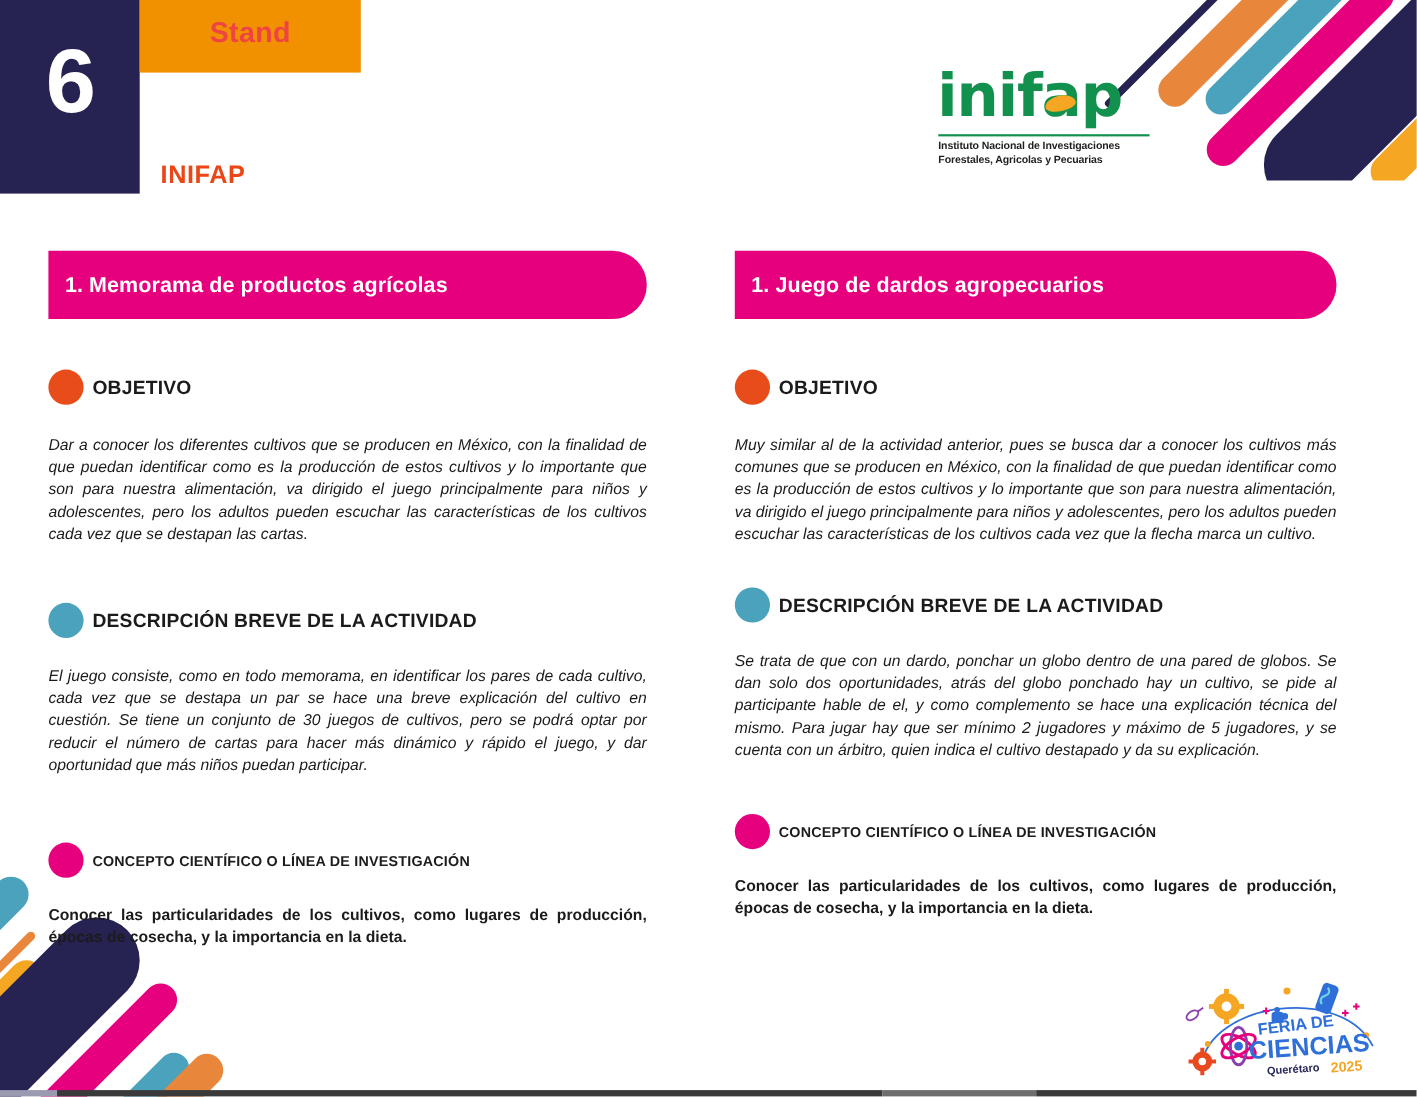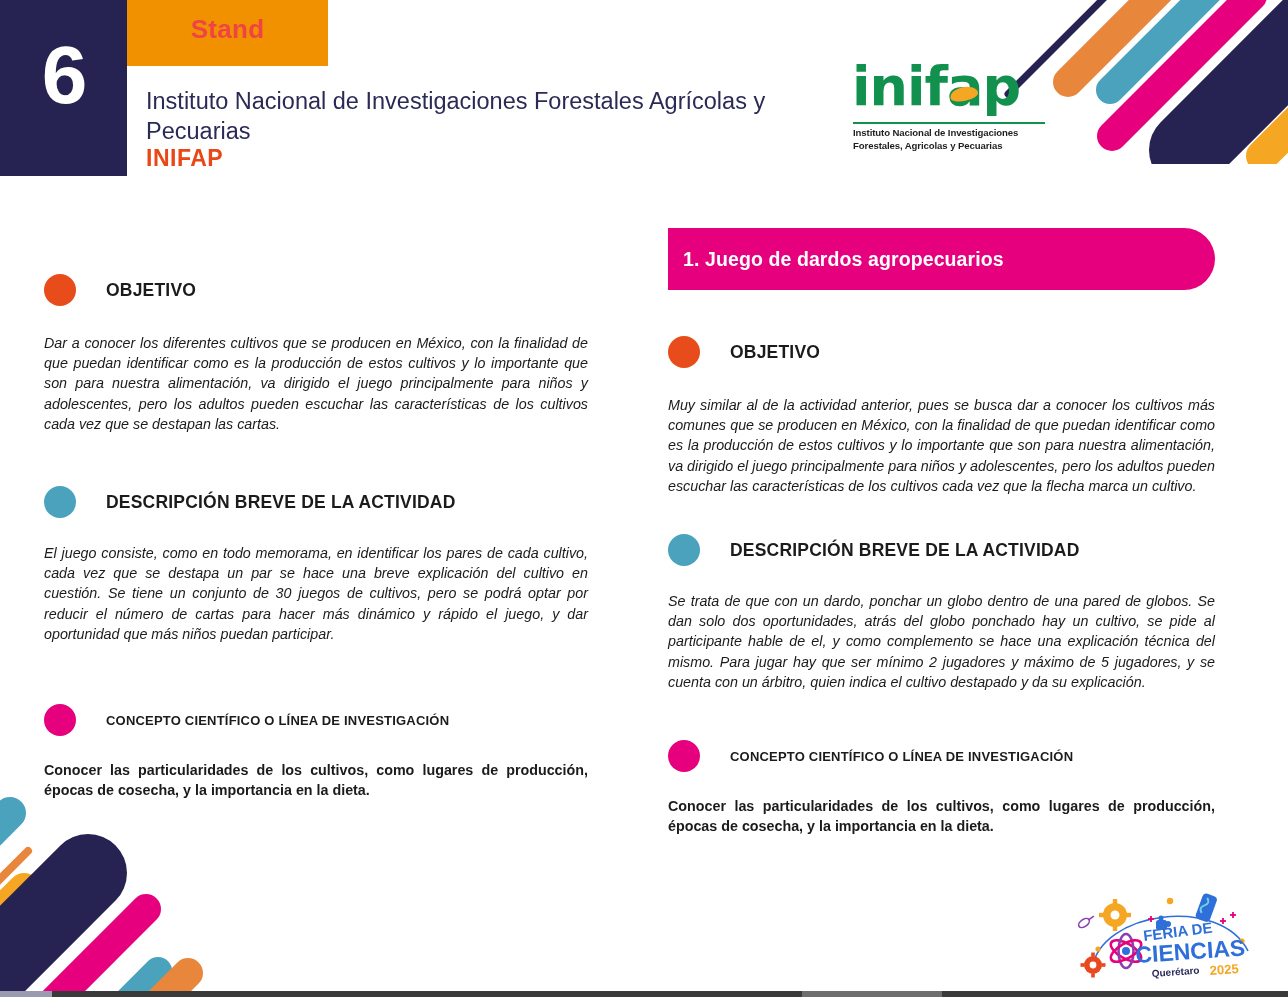--- a/index.html
+++ b/index.html
@@ -151,21 +151,21 @@
     letter-spacing: 0.1px;
   }
   .col-left .pill  { width: 544px; margin-left: 0; }
   .col-right .pill { width: 547px; margin-left: 0; }
 
   .section { position: relative; }
 
   .sec-head {
     display: flex;
     align-items: center;
-    gap: 30px;
+    gap: 8px;
   }
   .dot {
     width: 32px; height: 32px;
     border-radius: 50%;
     flex: 0 0 32px;
   }
   .dot-orange  { background: #E84C1B; }
   .dot-teal    { background: #4AA2BD; }
   .dot-magenta { background: #E6007E; }
 
@@ -239,34 +239,34 @@
       </g>
     </svg>
   </div>
 
   <div class="navy-block"></div>
   <div class="stand-number">6</div>
 
   <div class="stand-box"></div>
   <div class="stand-label">Stand</div>
 
-  <div class="org-title">Instituto Nacional de Investigaciones Forestales Agrícolas y Pecuarias</div>
   <div class="org-acronym">INIFAP</div>
 
   <div class="inifap-logo">
     <div class="inifap-word">inifap</div>
     <div class="inifap-seed"></div>
     <div class="logo-underline"></div>
     <div class="inifap-sub">Instituto Nacional de Investigaciones
 Forestales, Agricolas y Pecuarias</div>
   </div>
 
   <div class="columns">
 
     <div class="col col-left">
+      <div class="pill">1. Memorama de productos agrícolas</div>
 
       <div class="section" style="margin-top:46px;">
         <div class="sec-head">
           <span class="dot dot-orange"></span>
           <span class="sec-title">OBJETIVO</span>
         </div>
         <p class="body-text" style="margin-top:27px;">Dar a conocer los diferentes cultivos que se producen en México, con la finalidad de que puedan identificar como es la producción de estos cultivos y lo importante que son para nuestra alimentación, va dirigido el juego principalmente para niños y adolescentes, pero los adultos pueden escuchar las características de los cultivos cada vez que se destapan las cartas.</p>
       </div>
 
       <div class="section" style="margin-top:52px;">

